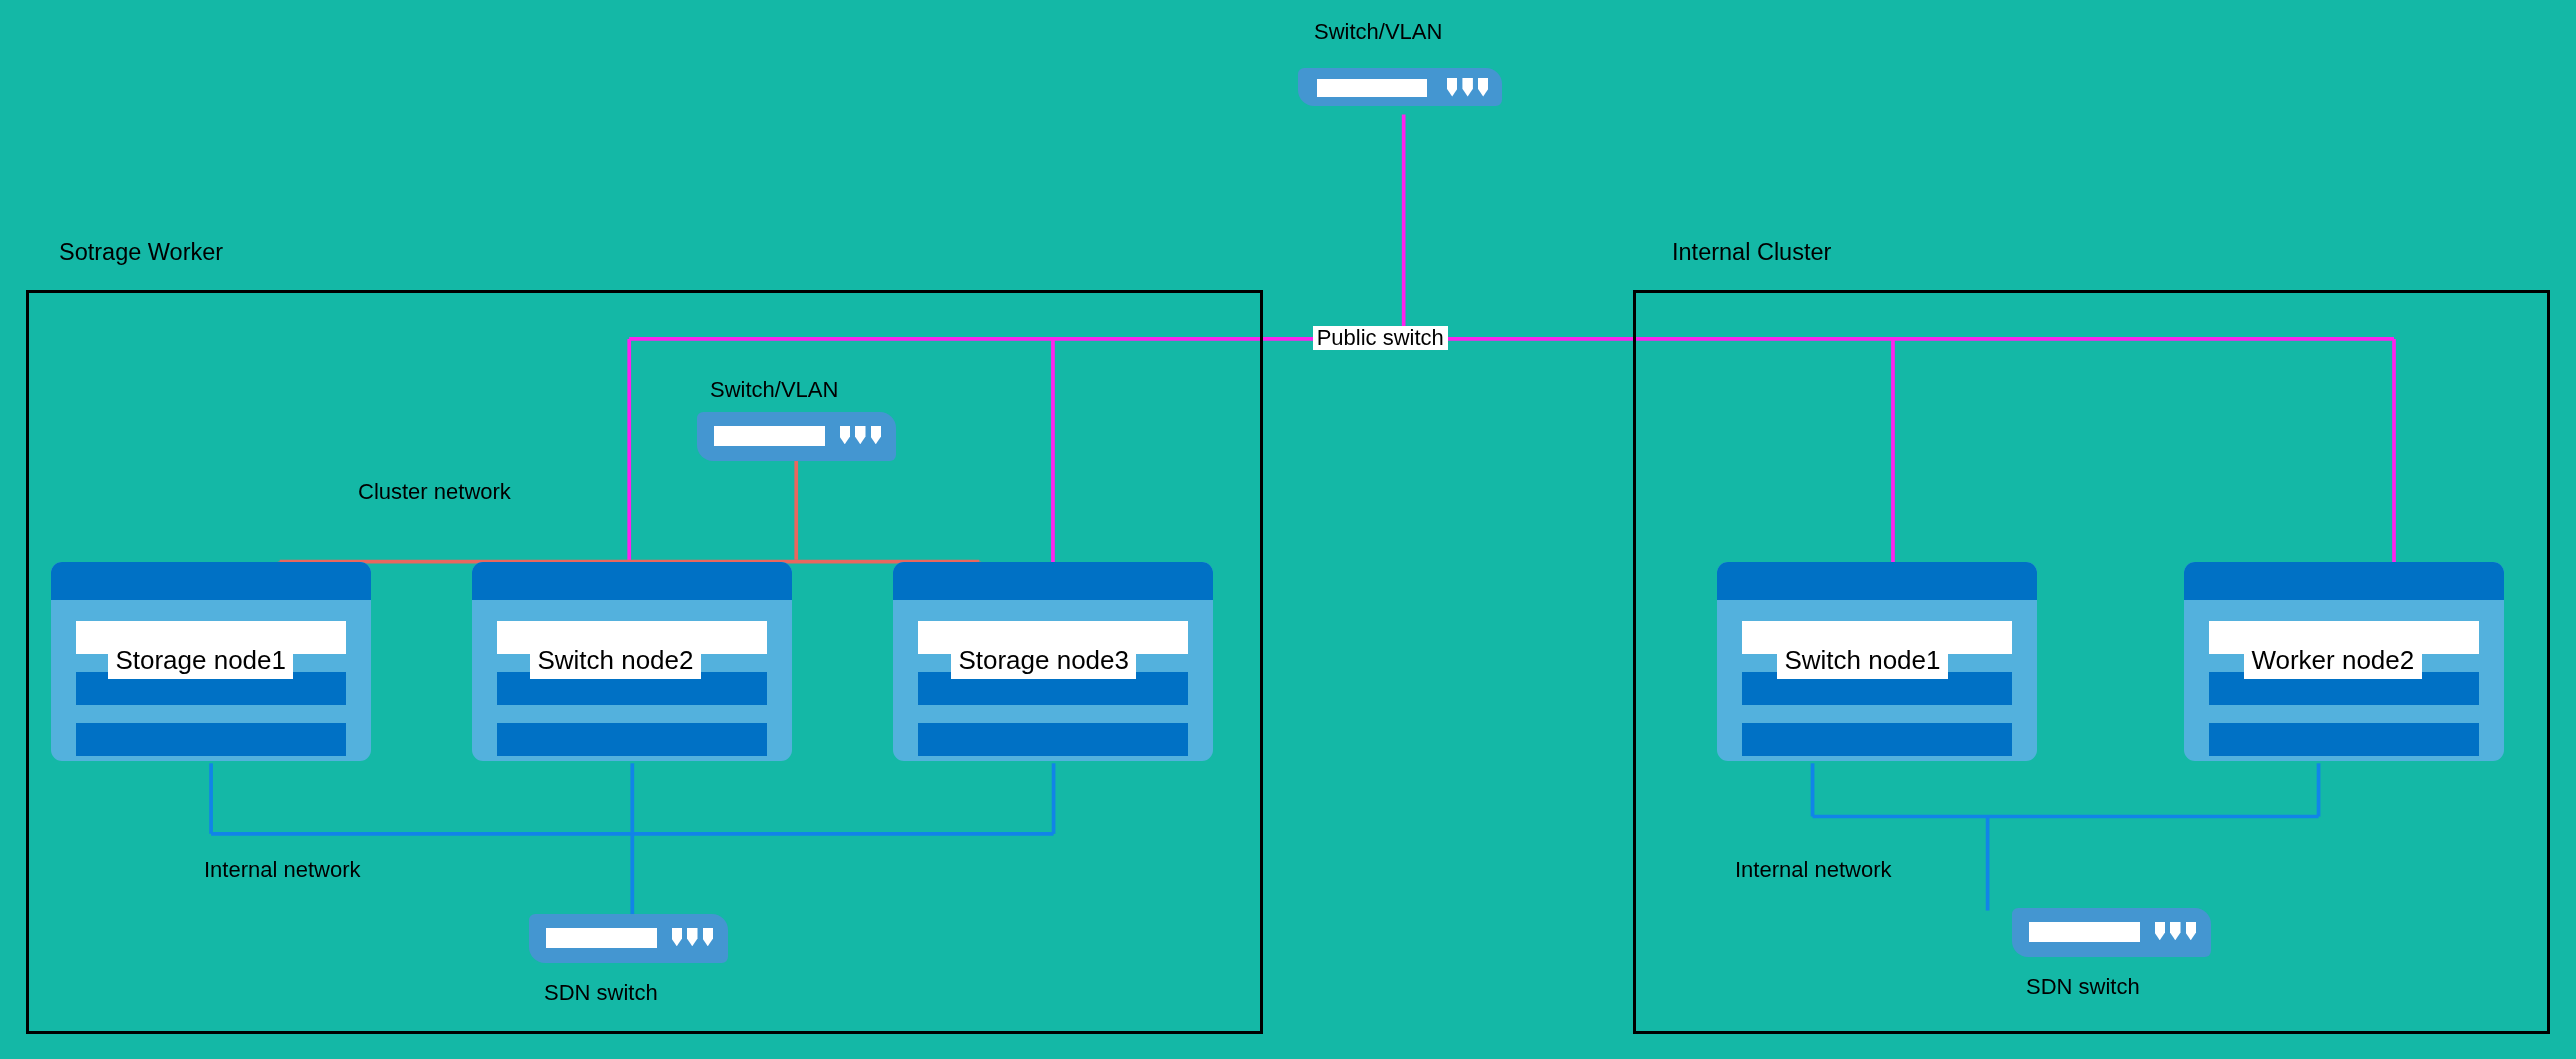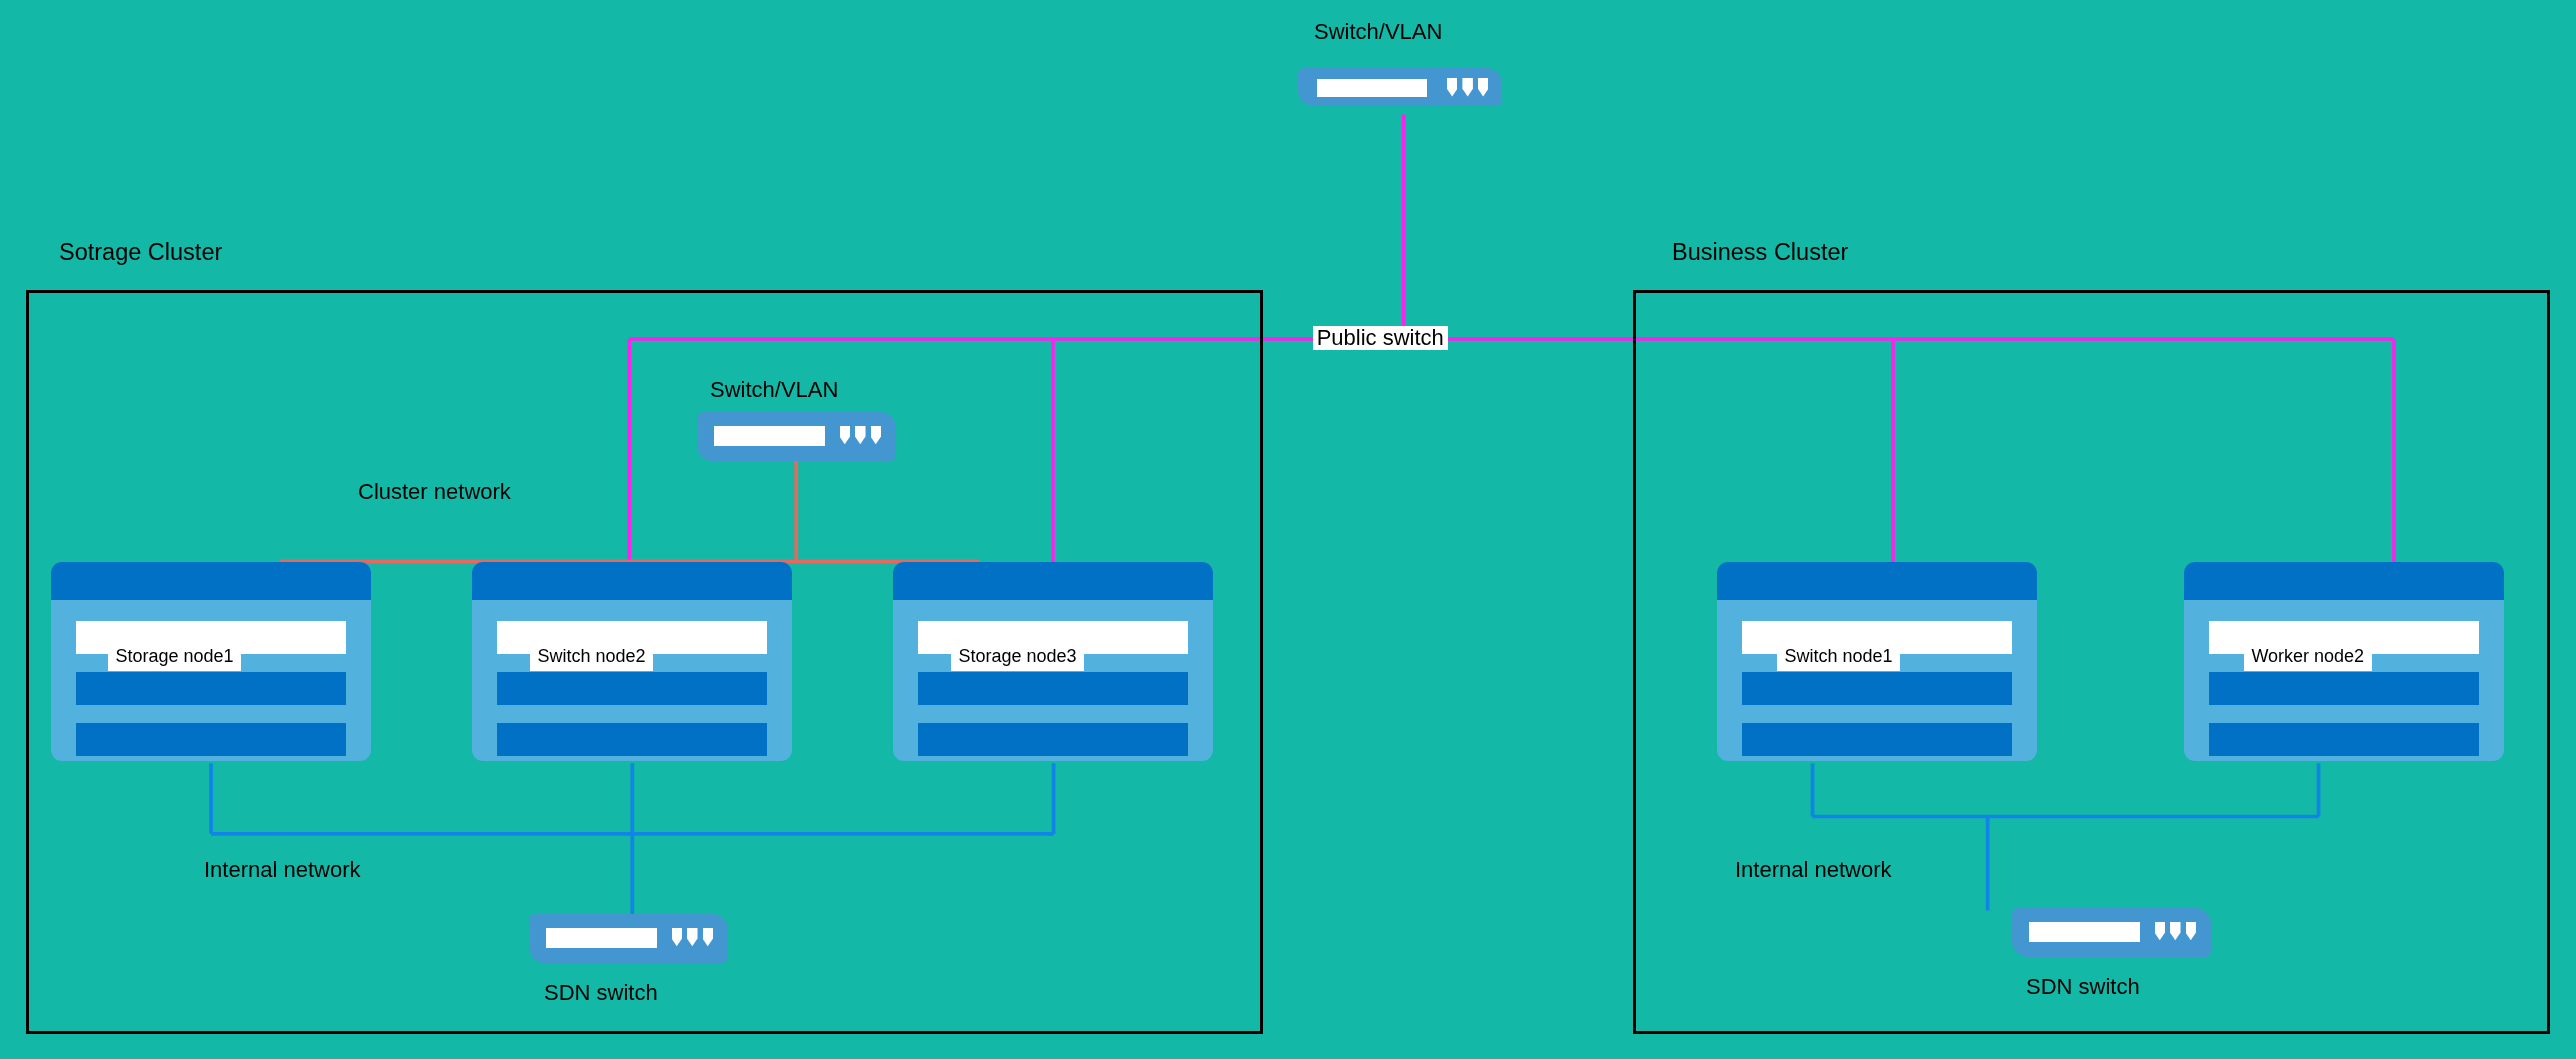--- a/index.html
+++ b/index.html
@@ -62,21 +62,21 @@
     height: 33px;
   }
   .node .bay.white { background: #ffffff; top: 59px; }
   .node .bay.dark1 { background: #0071c5; top: 110px; }
   .node .bay.dark2 { background: #0071c5; top: 161px; }
 
   .node-label {
     position: absolute;
     background: #ffffff;
     color: #000000;
-    font-size: 18px;
+    font-size: 26px;
     line-height: 1;
     padding: 6.2px 7.4px;
     white-space: nowrap;
     text-align: center;
   }
 
   
   .switch {
     position: absolute;
     background: #4496d1;
@@ -165,21 +165,21 @@
     <div class="sw-bar" style="left:18.6px; top:10.5px; width:110px; height:18.6px;"></div>
     <div class="sw-ports" style="right:13.6px; top:10px;">
       <div class="sw-port"></div>
       <div class="sw-port"></div>
       <div class="sw-port"></div>
     </div>
   </div>
 
   <div class="wire-label" style="left:1313px; top:326px;">Public switch</div>
 
-  <div class="cluster-title" style="left:59px; top:241px;">Sotrage Cluster</div>
+  <div class="cluster-title" style="left:59px; top:241px;">Sotrage Worker</div>
   <div class="cluster-box" style="left:26px; top:290px; width:1237px; height:744px;"></div>
 
   <div class="plain-label" style="left:710px; top:379px;">Switch/VLAN</div>
   <div class="switch" style="left:697px; top:412px; width:199px; height:49px;">
     <div class="sw-bar" style="left:17.3px; top:13.6px; width:111px; height:20px;"></div>
     <div class="sw-ports" style="right:15px; top:13.6px;">
       <div class="sw-port"></div>
       <div class="sw-port"></div>
       <div class="sw-port"></div>
     </div>
@@ -216,21 +216,21 @@
   <div class="switch" style="left:529px; top:914px; width:199px; height:49px;">
     <div class="sw-bar" style="left:17.3px; top:13.6px; width:111px; height:20px;"></div>
     <div class="sw-ports" style="right:15px; top:13.6px;">
       <div class="sw-port"></div>
       <div class="sw-port"></div>
       <div class="sw-port"></div>
     </div>
   </div>
   <div class="plain-label" style="left:544px; top:982px;">SDN switch</div>
 
-  <div class="cluster-title" style="left:1672px; top:241px;">Business Cluster</div>
+  <div class="cluster-title" style="left:1672px; top:241px;">Internal Cluster</div>
   <div class="cluster-box" style="left:1633px; top:290px; width:917px; height:744px;"></div>
 
   <div class="node" style="left:1717px; top:562px; width:320px; height:199px;">
     <div class="node-head"></div>
     <div class="bay white"></div>
     <div class="bay dark1"></div>
     <div class="bay dark2"></div>
   </div>
   <div class="node-label" style="left:1777px; top:641px;">Switch node1</div>
 

